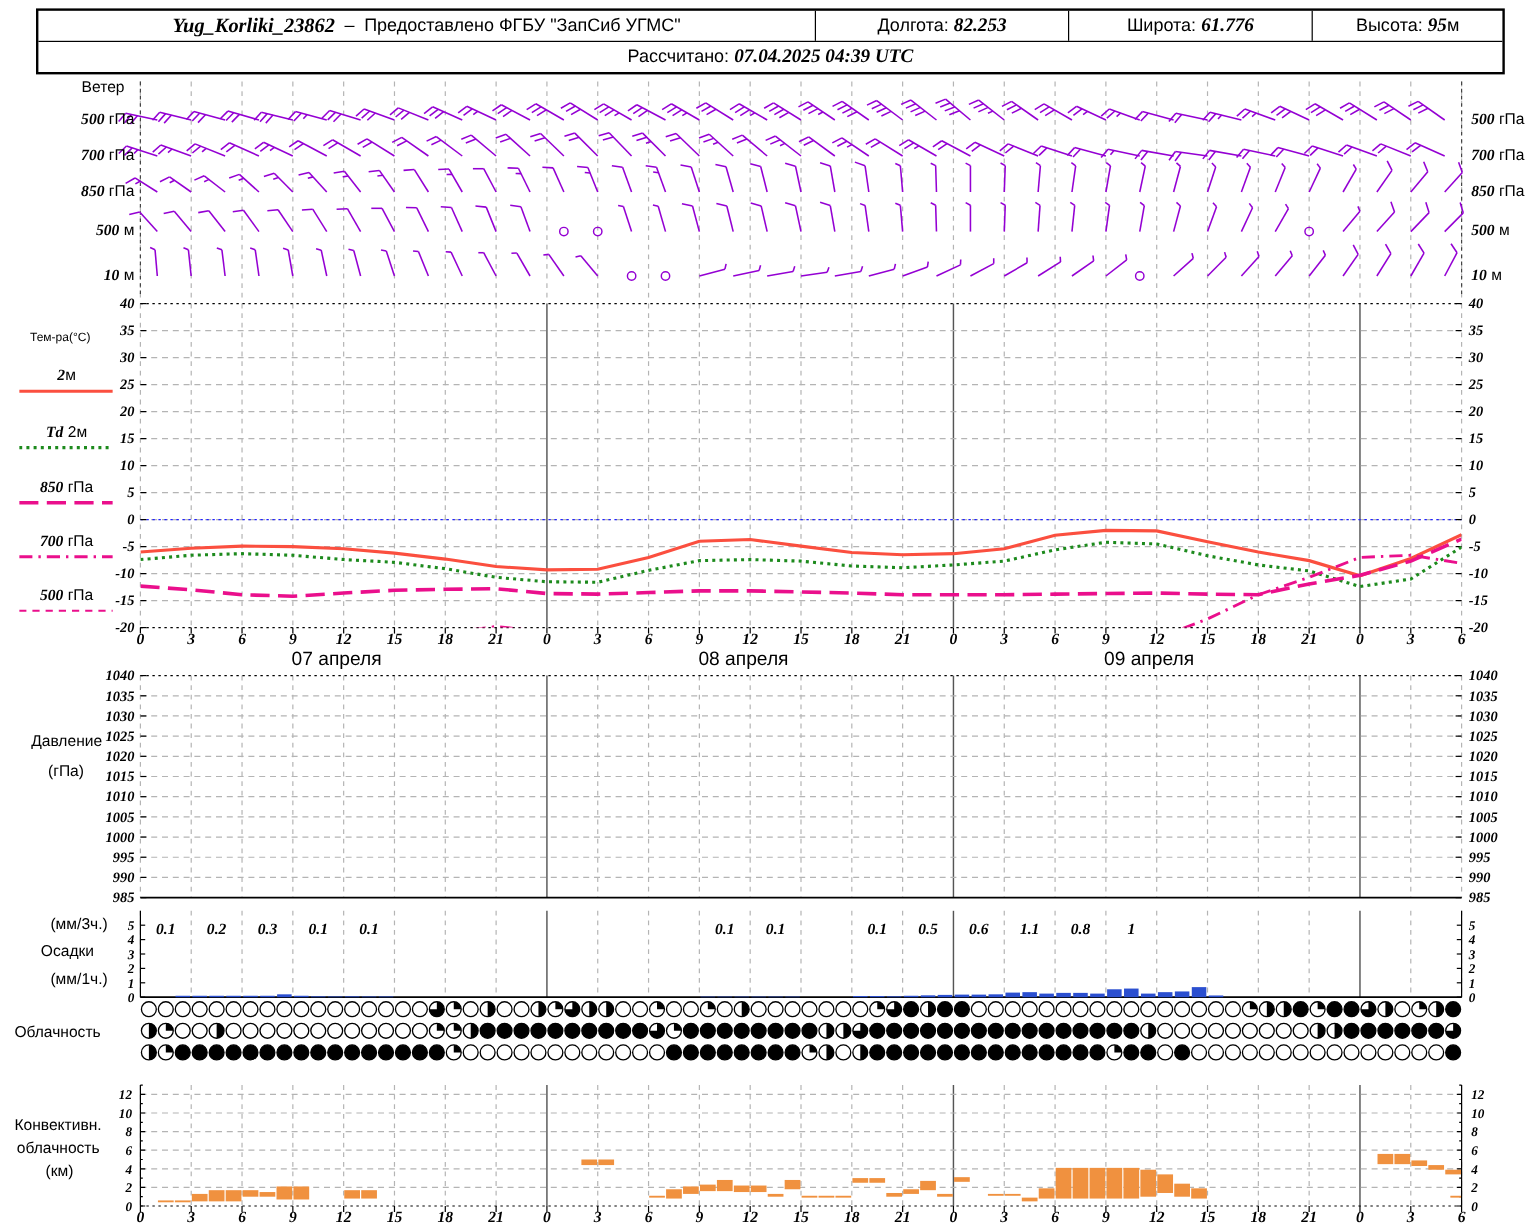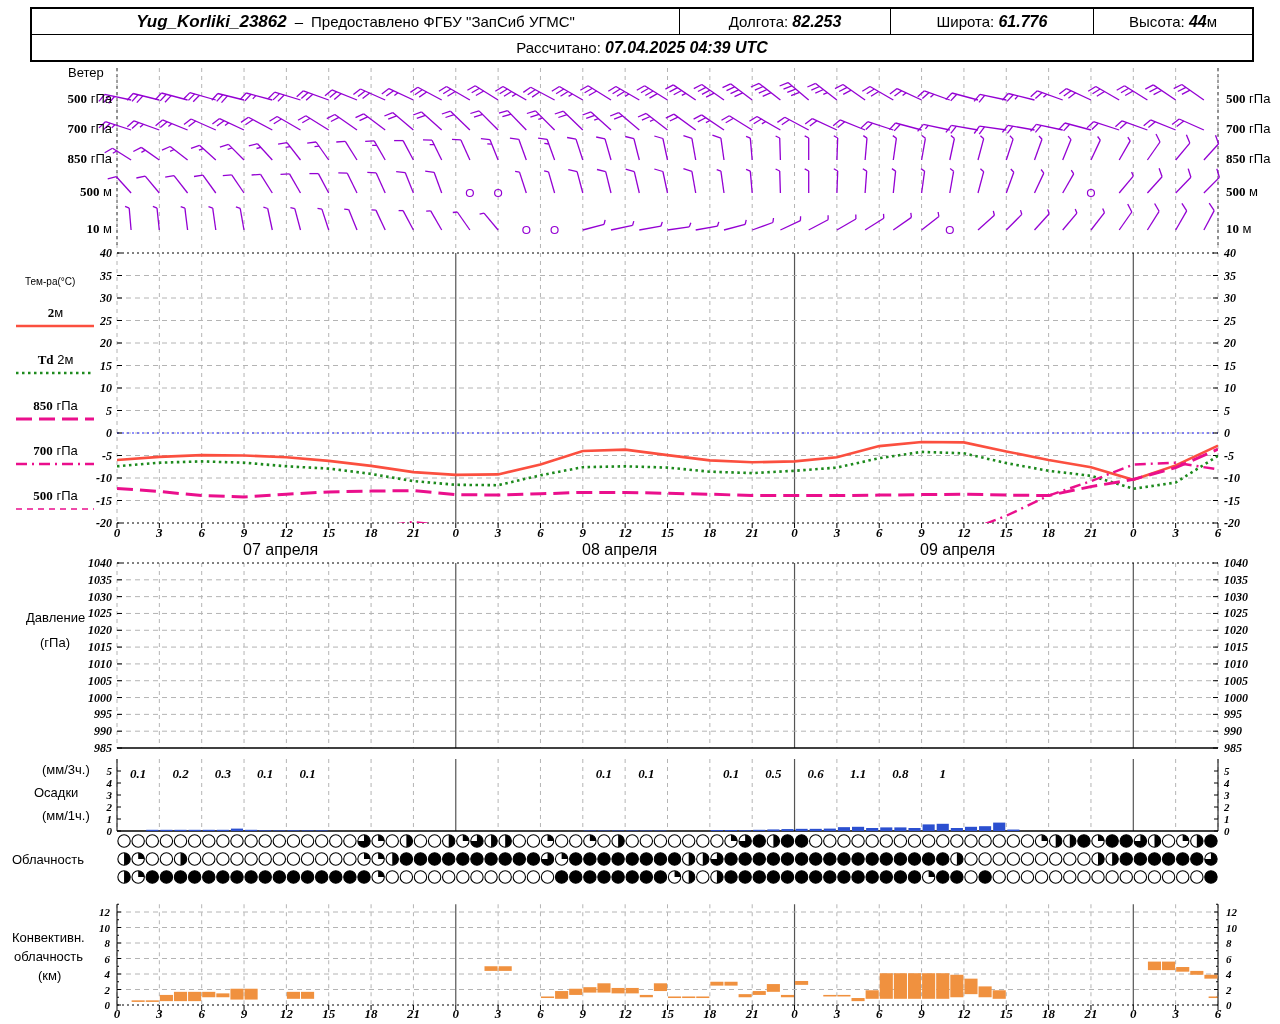--- a/index.html
+++ b/index.html
@@ -1,30 +1,30 @@
 <!DOCTYPE html>
 <html><head>
 <meta charset="utf-8">
 <style>
   html,body{margin:0;padding:0;background:#fff;}
   #stage{position:relative;width:1280px;height:1024px;background:#fff;
          font-family:"Liberation Sans",sans-serif;color:#000;overflow:hidden;}
   #plot{position:absolute;left:0;top:0;}
-  .ser{font-family:Liberation Sans, sans-serif;font-style:italic;font-weight:bold;}
+  .ser{font-family:Liberation Serif, serif;font-style:italic;font-weight:bold;}
   .hdr{position:absolute;left:30px;top:7px;width:1220px;border:2px solid #000;background:#fff;}
   .hdr-row{display:flex;align-items:stretch;height:25px;}
   .hdr-row.first{border-bottom:1px solid #000;}
   .hcell{display:flex;align-items:center;justify-content:center;white-space:nowrap;
          font-size:15px;padding:0 6px;}
   .hcell+.hcell{border-left:1px solid #000;}
   .hdr .ser{font-size:16px;}
   .hdr .station{font-size:17px;}
   .lbl{position:absolute;font-size:13px;white-space:nowrap;}
   .lbl.right{text-align:right;}
-  .levnum{font-family:"Liberation Serif",serif;font-weight:bold;font-size:13px;}
+  .levnum{font-family:"Liberation Serif",serif;font-style:italic;font-weight:bold;font-size:13px;}
   .legend-item{position:absolute;width:95px;text-align:center;font-size:13px;}
   .legend-line{position:absolute;width:78px;height:8px;}
   .daylbl{position:absolute;font-size:16px;width:120px;}
 </style>
 </head>
 <body>
 <div id="stage">
 
 <svg id="plot" width="1280" height="1024" viewBox="0 0 1280 1024">
       <line x1="117" y1="68" x2="117" y2="248" stroke="#b4b4b4" stroke-width="1" stroke-dasharray="4 4"></line>
@@ -1787,21 +1787,21 @@
     <div class="hcell" style="width:198px">
       <span>Долгота:</span>&nbsp;
       <span class="ser">82.253</span>
     </div>
     <div class="hcell" style="width:190px">
       <span>Широта:</span>&nbsp;
       <span class="ser">61.776</span>
     </div>
     <div class="hcell" style="flex:1">
       <span>Высота:</span>&nbsp;
-      <span class="ser">44</span><span>м</span>
+      <span class="ser">95</span><span>м</span>
     </div>
   </div>
   <div class="hdr-row">
     <div class="hcell" style="flex:1">
       <span>Рассчитано:</span>&nbsp;
       <span class="ser">07.04.2025 04:39 UTC</span>
     </div>
   </div>
 </div>
 

